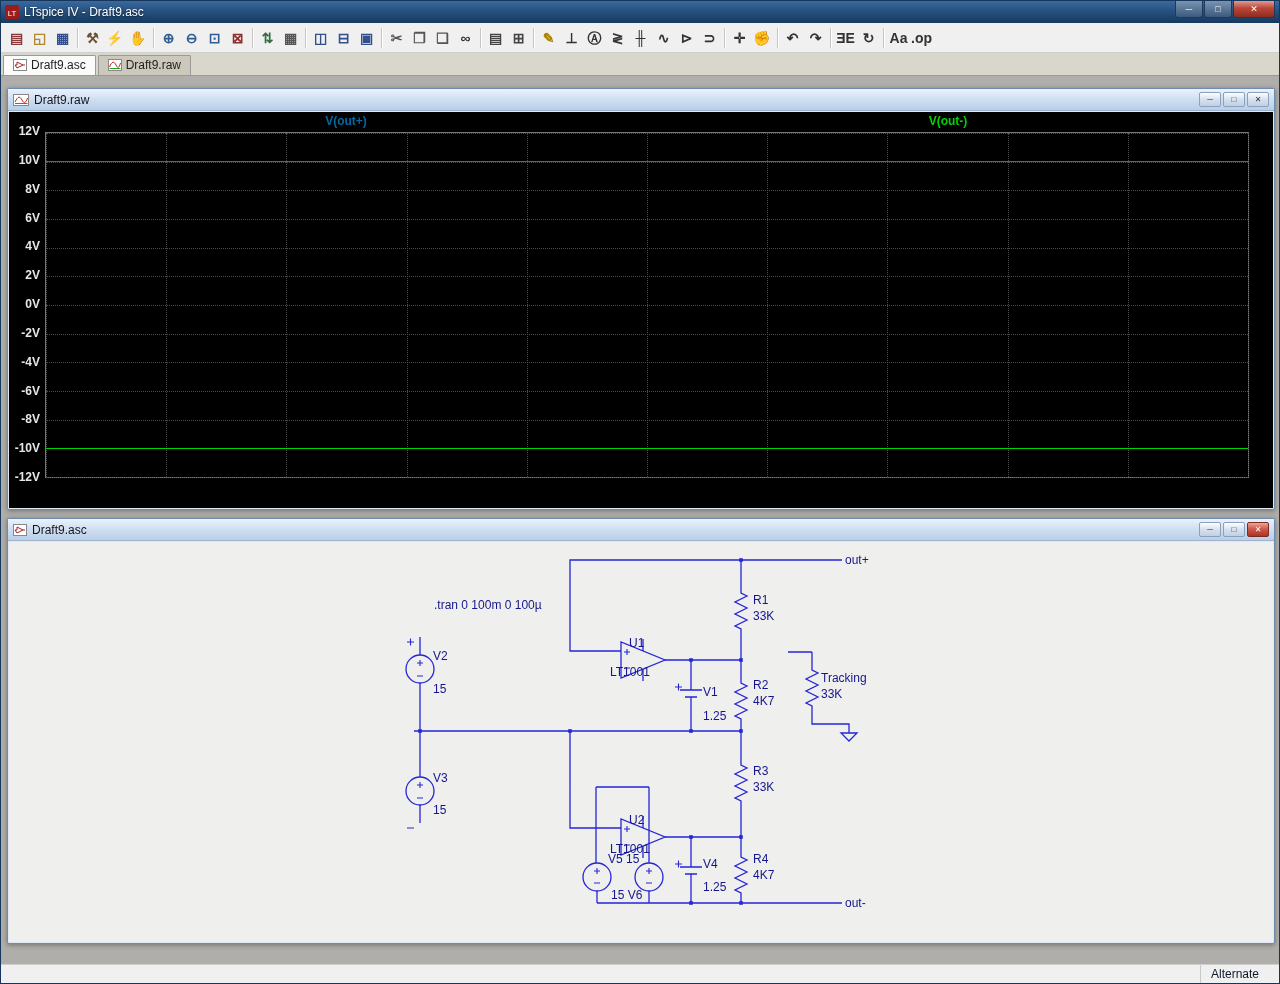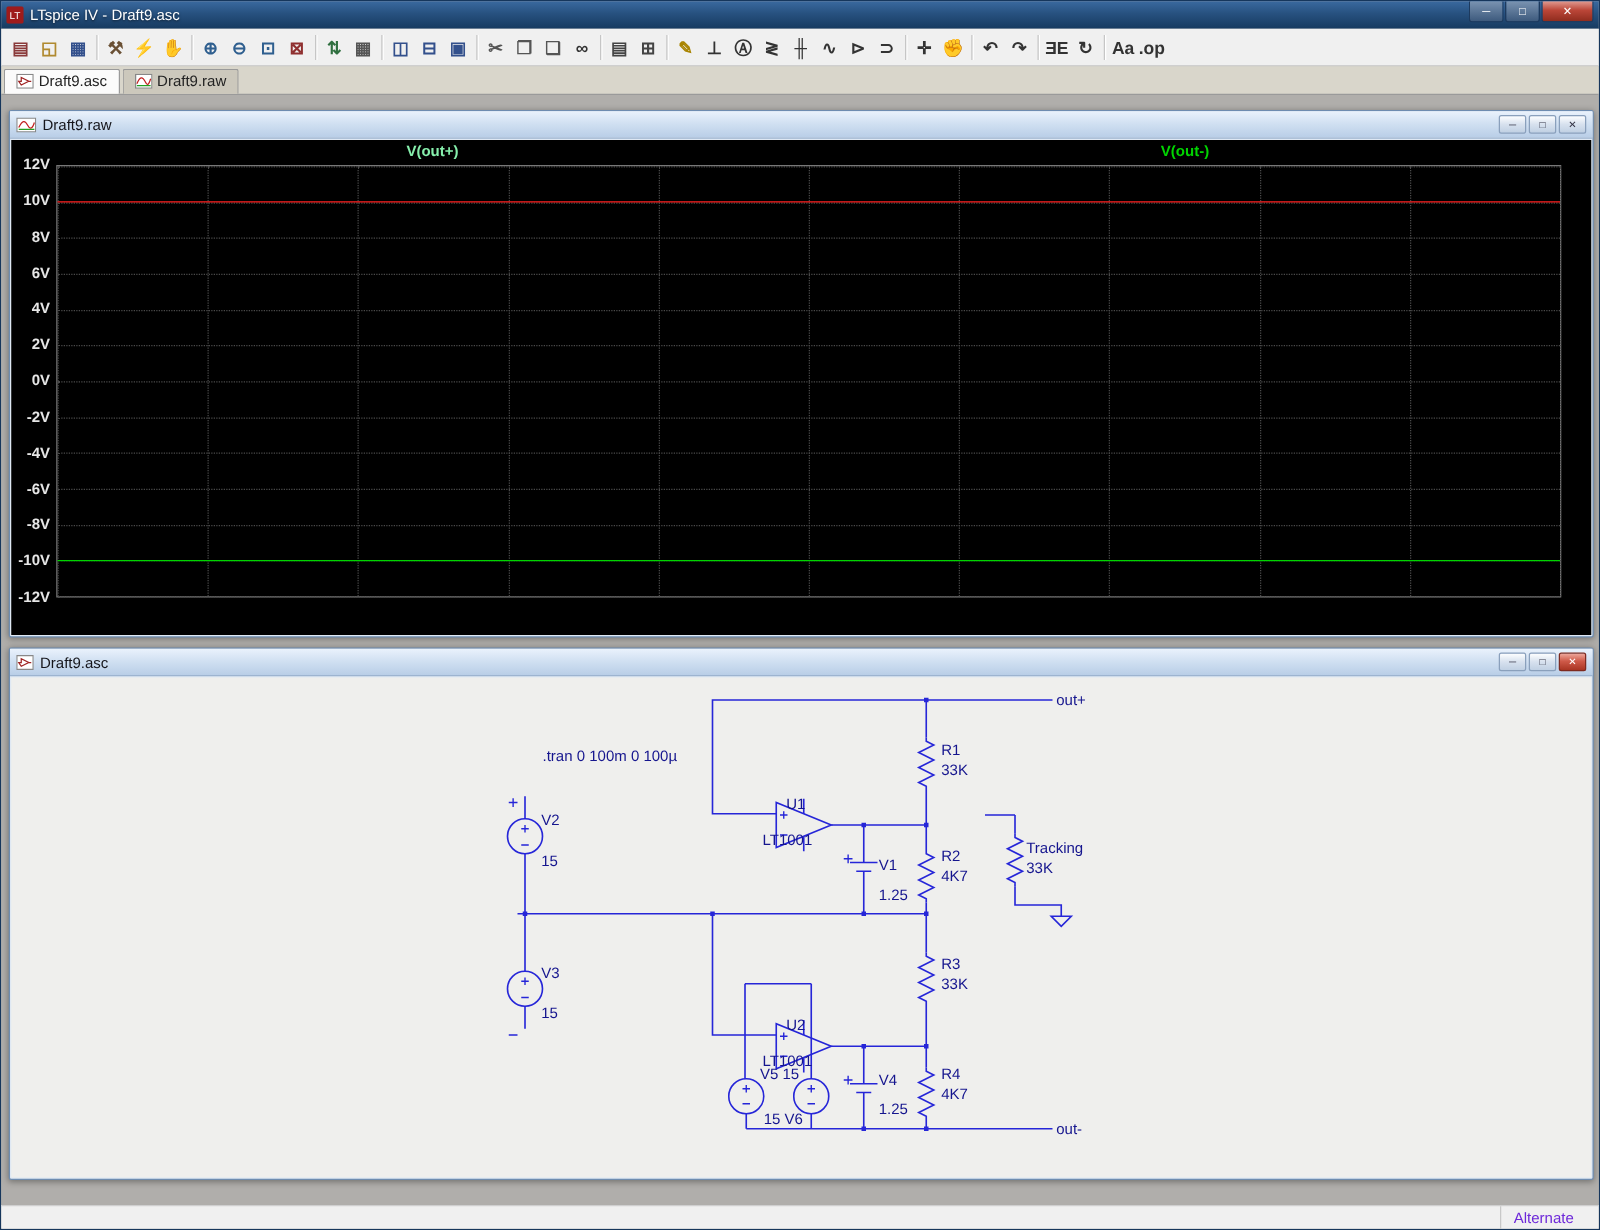--- a/index.html
+++ b/index.html
@@ -43,21 +43,21 @@
   #ylabels{position:absolute;left:0;top:20px;bottom:30px;width:34px}
   .ylab{position:absolute;right:3px;transform:translateY(-55%);color:#e6e6e6;font-weight:bold}
   #xlabels{position:absolute;left:36px;right:24px;bottom:9px;height:15px}
   .xlab{position:absolute;transform:translateX(-50%);color:#e6e6e6;font-weight:bold}
   #legend{position:absolute;left:36px;right:24px;top:2px;height:16px}
   .leg{position:absolute;transform:translateX(-50%);font-weight:bold}
   
   #schematic text{font-family:"Liberation Sans",sans-serif;font-size:12px;fill:#15158e}
   
   .statusbar{height:19px;background:#f0f0f0;border-top:1px solid #cfcfcf;display:flex;align-items:center;justify-content:flex-end;flex:0 0 auto}
-  .status-cell{border-left:1px solid #c8c8c8;padding:0 20px 0 10px;height:100%;display:flex;align-items:center;color:#6d28d9}
+  .status-cell{border-left:1px solid #c8c8c8;padding:0 20px 0 10px;height:100%;display:flex;align-items:center;color:#0f172a}
 </style>
 </head>
 <body>
 
 <div class="app">
 
   <div class="titlebar">
     <svg width="14" height="14">
       <rect width="14" height="14" rx="2" fill="#9e1b1b"></rect>
       <text x="7" y="10.5" font-size="8" fill="#fff" text-anchor="middle">LT</text>
@@ -237,21 +237,21 @@
           <div class="cb">
               <span>□</span>
             </div>
           <div class="cb">
               <span>✕</span>
             </div>
         </div>
       </div>
       <div class="cbody" id="raw-body">
         <div id="legend">
-            <div class="leg" style="left: 25%; color: #86efac;">V(out+)</div>
+            <div class="leg" style="left: 25%; color: #0369a1;">V(out+)</div>
             <div class="leg" style="left: 75%; color: rgb(0, 212, 0);">V(out-)</div>
           </div>
         <div id="ylabels">
             <div class="ylab" style="top: 0%;">12V</div>
             <div class="ylab" style="top: 8.33333%;">10V</div>
             <div class="ylab" style="top: 16.6667%;">8V</div>
             <div class="ylab" style="top: 25%;">6V</div>
             <div class="ylab" style="top: 33.3333%;">4V</div>
             <div class="ylab" style="top: 41.6667%;">2V</div>
             <div class="ylab" style="top: 50%;">0V</div>

